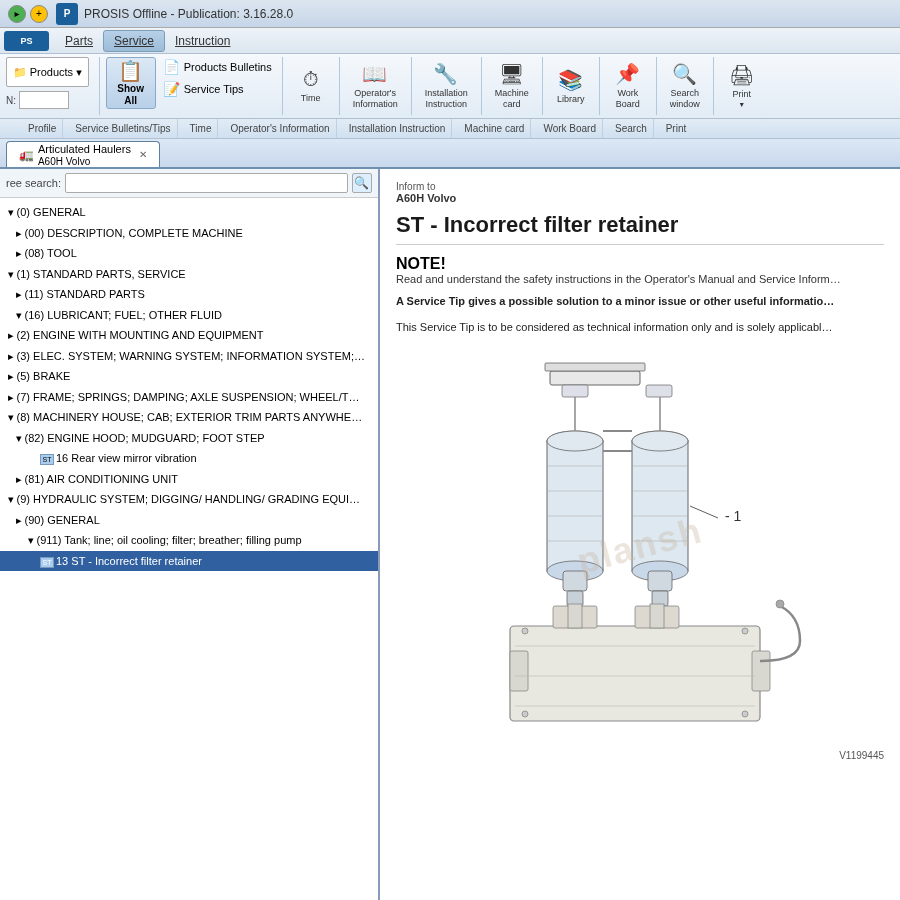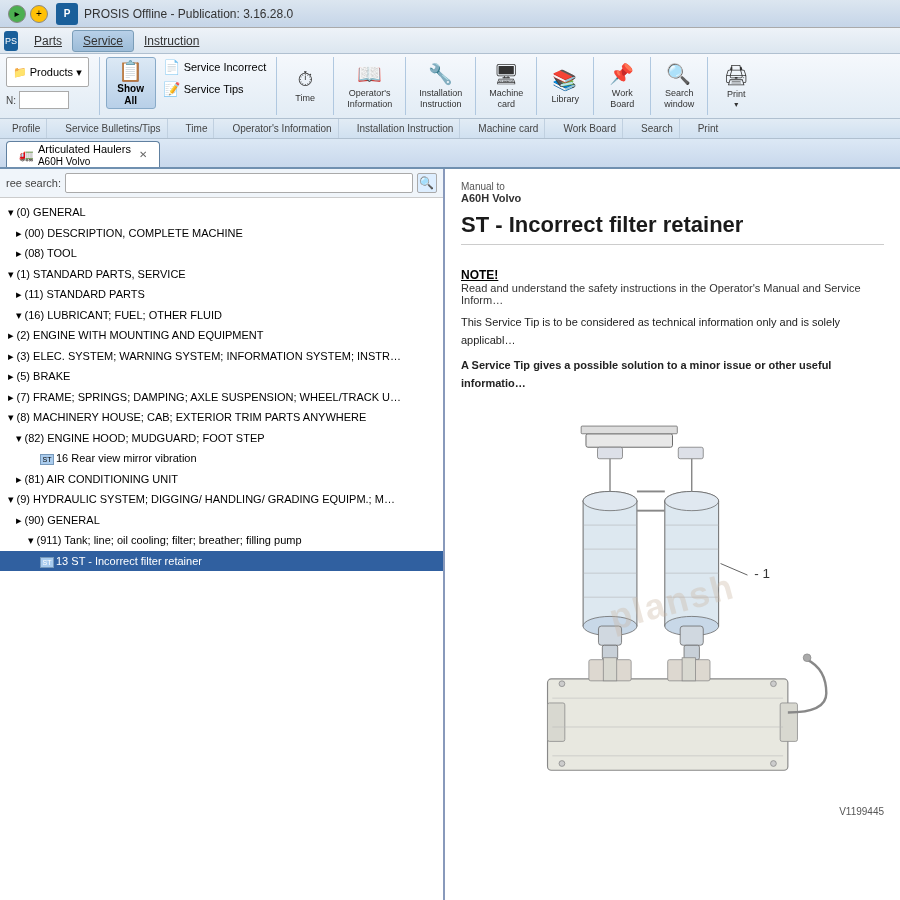--- a/index.html
+++ b/index.html
@@ -125,25 +125,25 @@
       border-radius: 2px;
     }
     .sub-icon { width: 16px; height: 16px; font-size: 14px; }
 
     
     .toolbar-labels {
       background: linear-gradient(to bottom, #e2ecf5, #d0e0f0);
       height: 20px;
       display: flex;
       align-items: center;
-      padding: 0 6px;
+      padding: 0 22px;
       border-bottom: 1px solid #b0c0d0;
       font-size: 10px;
       color: #555;
-      gap: 12px;
+      gap: 6px;
     }
     .tl-item {
       display: flex;
       align-items: center;
       justify-content: center;
       font-size: 10px;
       color: #444;
       border-right: 1px solid #c0d0e0;
       padding: 0 6px;
       height: 100%;
@@ -180,21 +180,21 @@
     .tab-close { font-size: 10px; color: #666; cursor: pointer; margin-left: 4px; }
 
     
     .main-content {
       display: flex;
       height: calc(900px - 28px - 26px - 65px - 20px - 30px);
     }
 
     
     .left-panel {
-      width: 445px;
+      width: 380px;
       background: white;
       border-right: 2px solid #8899bb;
       display: flex;
       flex-direction: column;
     }
     .search-bar {
       display: flex;
       align-items: center;
       padding: 4px 6px;
       border-bottom: 1px solid #ccc;
@@ -249,28 +249,28 @@
     .applies-to {
       font-size: 10px;
       color: #555;
       margin-bottom: 8px;
     }
     .applies-to strong { display: block; font-size: 11px; color: #333; }
     .content-title {
       font-size: 22px;
       font-weight: bold;
       color: #1a1a1a;
-      margin-bottom: 23px;
+      margin-bottom: 10px;
       border-bottom: 1px solid #ccc;
       padding-bottom: 6px;
     }
     .note-box {
       margin-bottom: 8px;
     }
-    .note-box .note-label { font-weight: bold; font-size: 12px; text-decoration: underline; }
+    .note-box .note-label { font-weight: bold; font-size: 16px; }
     .note-box .note-text { font-size: 11px; color: #333; }
     .content-text { font-size: 11px; color: #222; line-height: 1.6; margin-bottom: 8px; }
     .content-text strong { font-weight: bold; }
     .diagram-container {
       display: flex;
       justify-content: center;
       align-items: center;
       margin-top: 10px;
       position: relative;
     }
@@ -305,21 +305,21 @@
 <div class="title-bar">
   <div class="title-bar-buttons">
     <div class="tb-btn green">▸</div>
     <div class="tb-btn yellow">+</div>
   </div>
   <span style="width:22px;height:22px;background:#1a5f9a;border-radius:3px;display:inline-flex;align-items:center;justify-content:center;color:white;font-size:10px;font-weight:bold;margin-right:6px;">P</span>
   <span style="font-size:12px;color:#333;">PROSIS Offline - Publication: 3.16.28.0</span>
 </div>
 
 <div class="menu-bar">
-  <span style="width:14px;height:20px;background:#1a5f9a;border-radius:3px;display:inline-flex;align-items:center;justify-content:center;color:white;font-size:9px;font-weight:normal;margin-right:6px;">PS</span>
+  <span style="width:45px;height:20px;background:#1a5f9a;border-radius:3px;display:inline-flex;align-items:center;justify-content:center;color:white;font-size:9px;font-weight:bold;margin-right:6px;">PS</span>
   <div class="menu-item">Parts</div>
   <div class="menu-item active">Service</div>
   <div class="menu-item">Instruction</div>
 </div>
 
 <div class="toolbar">
 
   <div class="toolbar-group" style="flex-direction:column;align-items:flex-start;gap:4px;">
     <div class="products-dropdown">
       <div class="prod-label">
@@ -335,21 +335,21 @@
   </div>
 
   <div class="toolbar-group" style="align-items:flex-start;gap:4px;">
     <div class="show-all-btn">
       <span style="font-size:20px;color:#1a6090;">📋</span>
       <span style="font-size:10px;font-weight:bold;line-height:1.2;text-align:center;">Show<br>All</span>
     </div>
     <div class="service-submenu">
       <div class="service-sub-item">
         <span class="sub-icon">📄</span>
-        <span>Service Incorrect</span>
+        <span>Products Bulletins</span>
       </div>
       <div class="service-sub-item">
         <span class="sub-icon">📝</span>
         <span>Service Tips</span>
       </div>
     </div>
   </div>
 
   <div class="toolbar-group">
     <div class="toolbar-btn">
@@ -494,35 +494,35 @@
         <span>▾ </span>(911) Tank; line; oil cooling;  filter; breather; filling pump
       </div>
       <div class="tree-item indent-3 selected">
         <span style="display:inline-block;width:14px;height:11px;background:#aaccee;border:1px solid #7799bb;font-size:7px;text-align:center;margin-right:2px;">ST</span>13 ST - Incorrect filter retainer
       </div>
     </div>
   </div>
 
   <div class="right-panel">
     <div class="applies-to">
-      <span>Manual to</span>
+      <span>Inform to</span>
       <strong>A60H Volvo</strong>
     </div>
 
     <div class="content-title">ST - Incorrect filter retainer</div>
 
     <div class="note-box">
       <span class="note-label">NOTE!</span>
       <p class="note-text">Read and understand the safety instructions in the Operator's Manual and Service Inform…</p>
     </div>
 
-    <p class="content-text">This Service Tip is to be considered as technical information only and is solely applicabl…</p>
     <p class="content-text">
       <strong>A Service Tip gives a possible solution to a minor issue or other useful informatio…</strong>
     </p>
+    <p class="content-text">This Service Tip is to be considered as technical information only and is solely applicabl…</p>
 
     <div class="diagram-container">
       <div class="diagram-watermark">plansh</div>
       <svg class="diag-svg" viewBox="0 0 440 400" xmlns="http://www.w3.org/2000/svg" style="stroke:#333;fill:none;stroke-width:0.8;">
 
         <rect x="130" y="25" width="90" height="14" rx="2" fill="#e8e8e8" stroke="#666" stroke-width="1"></rect>
         <line x1="135" y1="25" x2="135" y2="20" stroke="#666"></line>
         <line x1="215" y1="25" x2="215" y2="20" stroke="#666"></line>
         <rect x="125" y="17" width="100" height="8" rx="1" fill="#ddd" stroke="#666" stroke-width="0.8"></rect>
 

